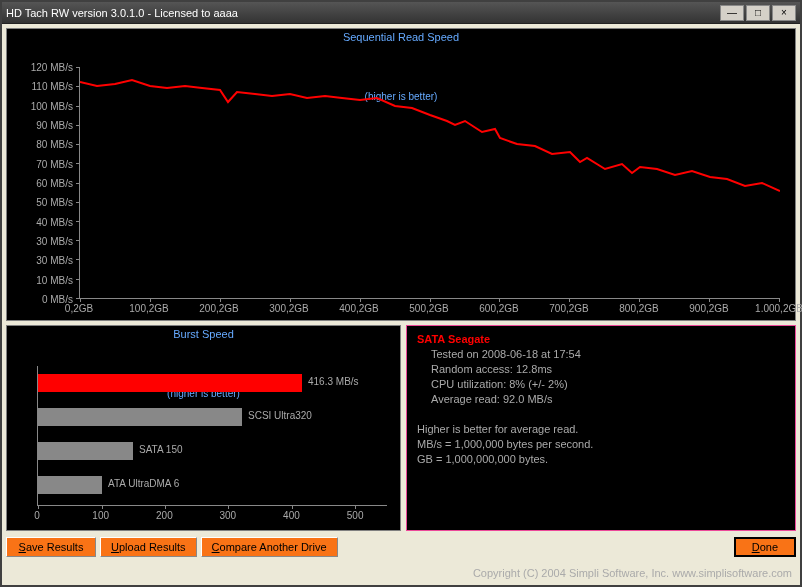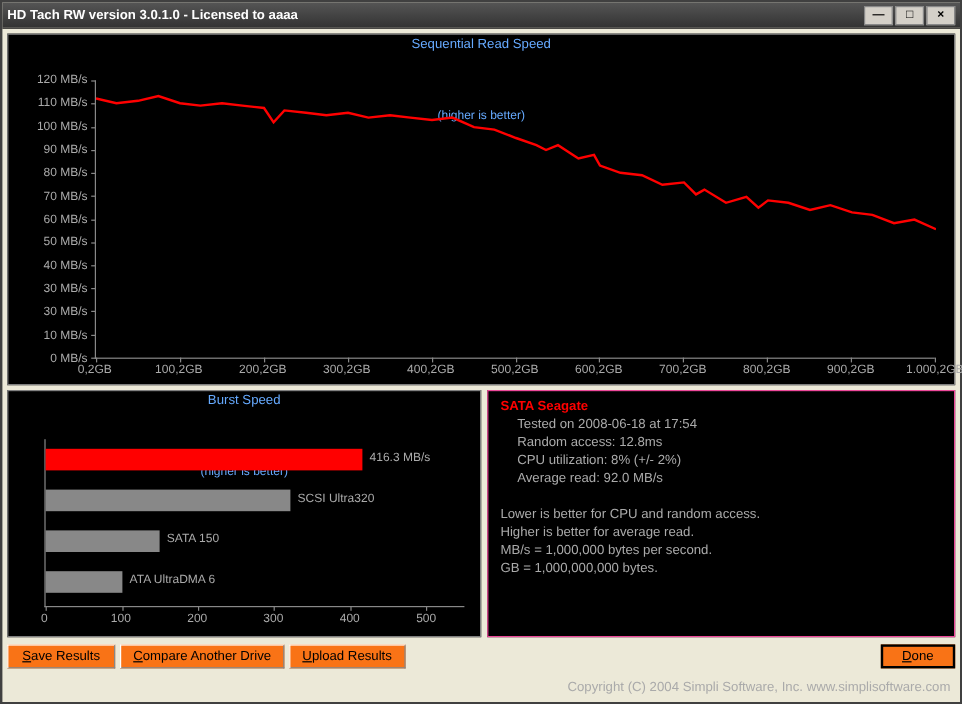--- a/index.html
+++ b/index.html
@@ -15,21 +15,21 @@
   width: 802px;
   height: 587px;
   background: #ece9d8;
   border: 2px solid #404040;
   position: relative;
 }
 .titlebar {
   height: 22px;
   background: linear-gradient(#555, #333);
   color: #fff;
-  font-weight: bold;
+  font-weight: normal;
   display: flex;
   align-items: center;
   padding: 0 4px;
   border-bottom: 1px solid #222;
 }
 .titlebar-text { flex: 1; font-size: 11px; }
 .winbtn {
   width: 24px;
   height: 16px;
   margin-left: 2px;
@@ -280,28 +280,27 @@
 
     <div class="info-panel">
       <div class="info-title">SATA Seagate</div>
       <div style="padding-left:14px">
         <div>Tested on 2008-06-18 at 17:54</div>
         <div>Random access: 12.8ms</div>
         <div>CPU utilization: 8% (+/- 2%)</div>
         <div>Average read: 92.0 MB/s</div>
       </div>
       <br>
-      <div>Lower is better for CPU and random access.</div>
       <div>Higher is better for average read.</div>
       <div>MB/s = 1,000,000 bytes per second.</div>
       <div>GB = 1,000,000,000 bytes.</div>
       <div style="position:absolute; bottom:4px; right:8px;">Copyright (C) 2004 Simpli Software, Inc. www.simplisoftware.com</div>
     </div>
 
     <div class="button-row">
       <button class="btn underline-first">Save Results</button>
+      <button class="btn underline-first">Upload Results</button>
       <button class="btn underline-first">Compare Another Drive</button>
-      <button class="btn underline-first">Upload Results</button>
       <button class="btn done underline-first">Done</button>
     </div>
 
   </div>
 </div>
 
 </body></html>

